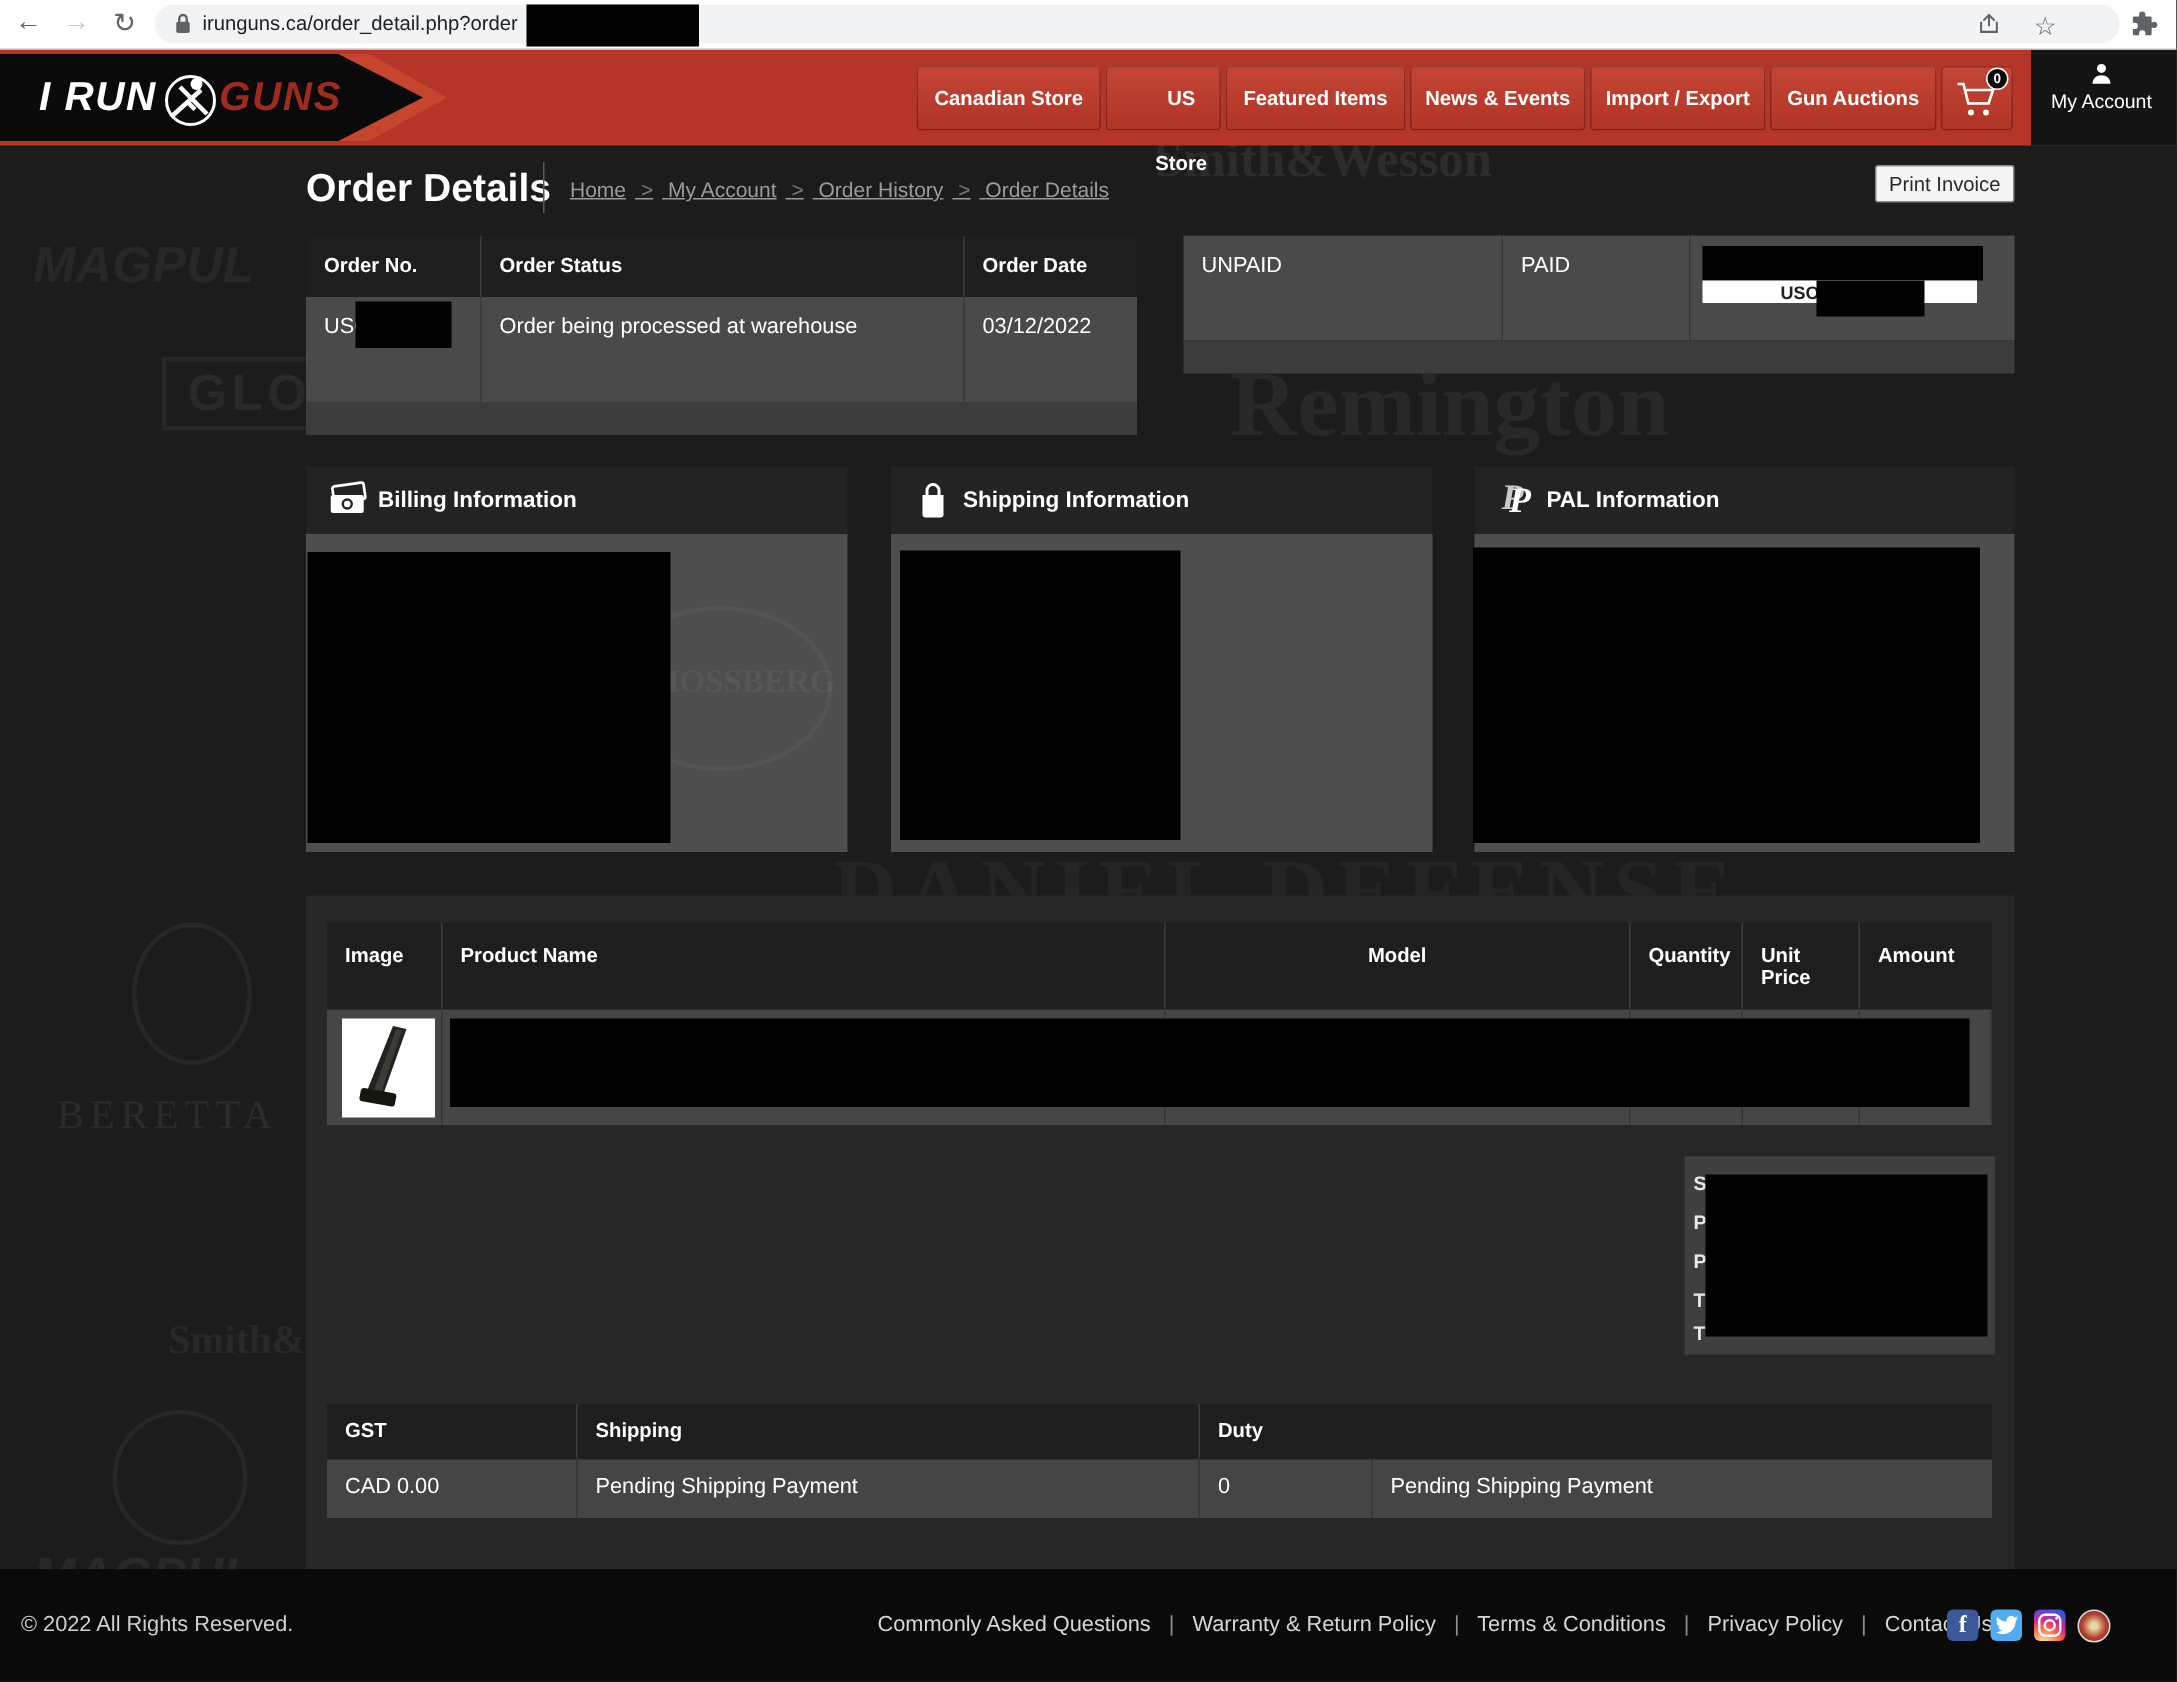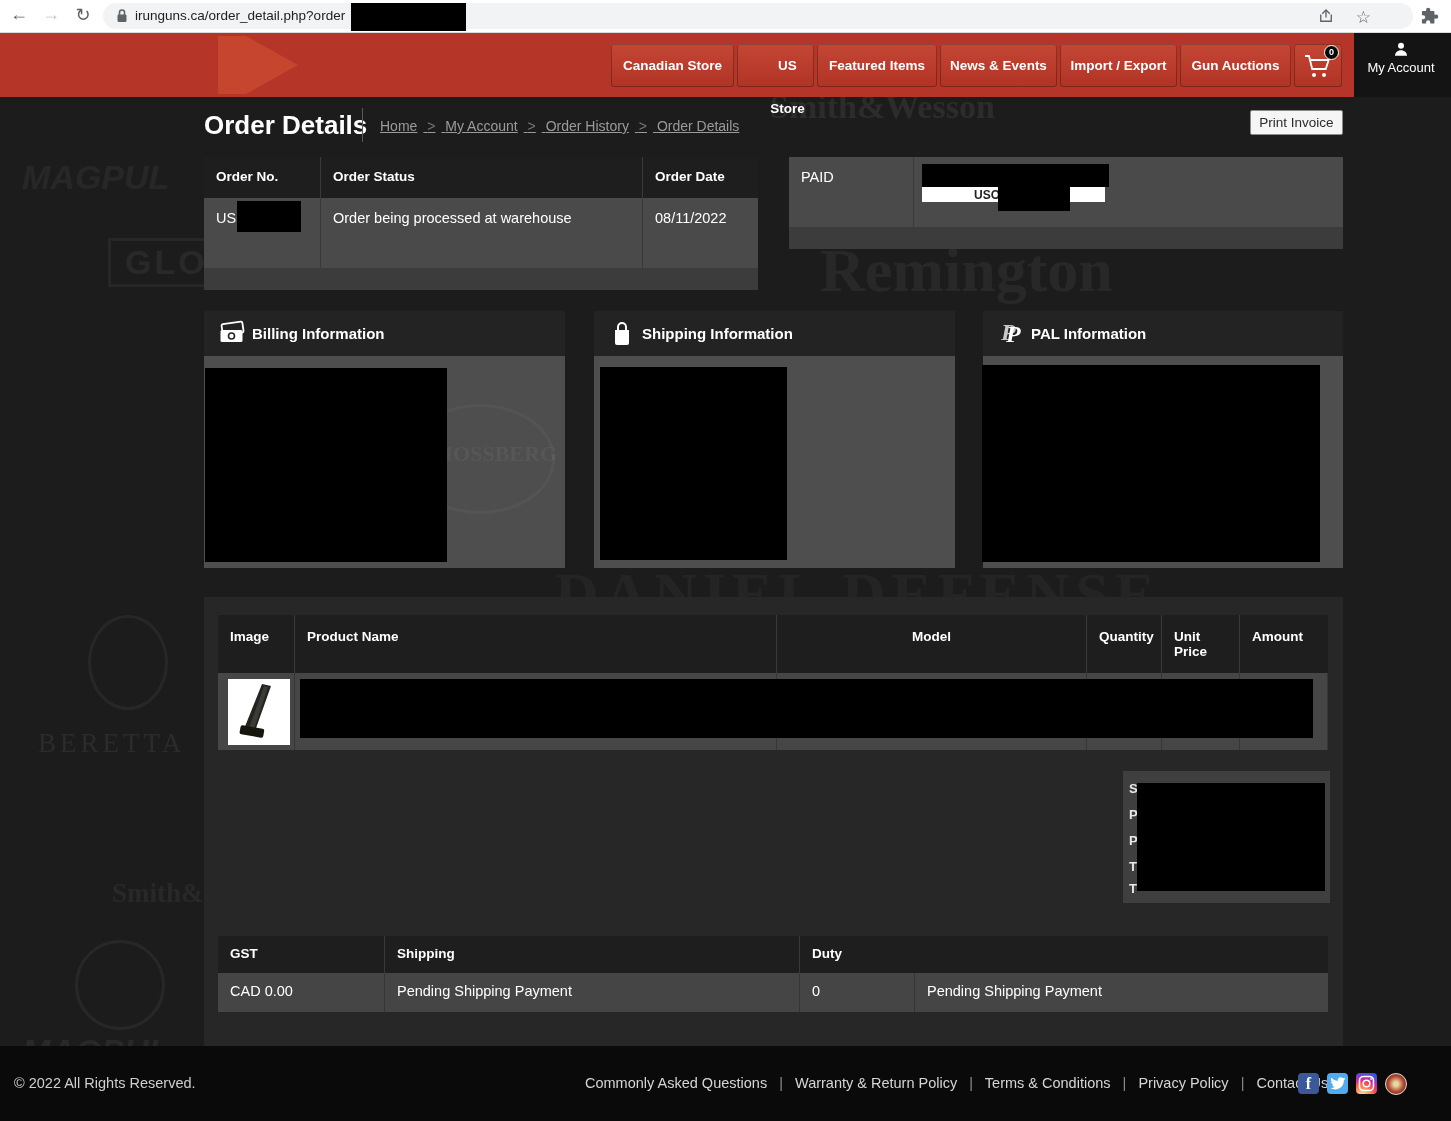--- a/index.html
+++ b/index.html
@@ -147,20 +147,31 @@
   <span id="puzzle-icon">
     <svg width="20" height="20" viewBox="0 0 24 24" fill="#5f6368">
         <path d="M11 2a2.5 2.5 0 0 1 2.5 2.5V6h4a1 1 0 0 1 1 1v3.5h1A2.5 2.5 0 1 1 19.5 15h-1V20a1 1 0 0 1-1 1h-4v-1.5a2.5 2.5 0 1 0-5 0V21h-4a1 1 0 0 1-1-1v-4h1.5a2.5 2.5 0 1 0 0-5H3.5V7a1 1 0 0 1 1-1h4V4.5A2.5 2.5 0 0 1 11 2z"></path>
       </svg>
   </span>
 </div>
 
 <div class="abs" id="navbar">
   <div id="nav-right-black"></div>
   <div id="logo-red-arrow"></div>
+  <div id="logo-banner">
+    <span class="logo-part1">I RUN</span>
+    <span class="logo-runner">
+      <svg width="46" height="46" viewBox="0 0 46 46">
+          <circle cx="23" cy="23" r="16" fill="none" stroke="#fff" stroke-width="2"></circle>
+          <circle cx="27" cy="12" r="4" fill="#fff"></circle>
+          <path d="M10 34 L30 16 M16 14 L34 32 M20 23 l6 6" stroke="#fff" stroke-width="3" fill="none"></path>
+        </svg>
+    </span>
+    <span class="logo-part2">GUNS</span>
+  </div>
 
   <div class="nav-btn" style="left:611px; width:123px;">Canadian Store</div>
   <div class="nav-btn" style="left:737px; width:77px;padding-left:24px;">US Store</div>
   <div class="nav-btn" style="left:817px; width:120px;">Featured Items</div>
   <div class="nav-btn" style="left:940px; width:117px;">News &amp; Events</div>
   <div class="nav-btn" style="left:1060px; width:117px;">Import / Export</div>
   <div class="nav-btn" style="left:1180px; width:111px;">Gun Auctions</div>
 
   <div id="cart-btn">
     <svg width="30" height="28" viewBox="0 0 30 28" style="margin:8px auto 0;">
@@ -198,27 +209,28 @@
     <div class="th" style="width:117px;">Order No.</div>
     <div class="th" style="width:322px;">Order Status</div>
     <div class="th" style="width:115px;">Order Date</div>
   </div>
   <div class="trow" style="height:70px;">
     <div class="td" style="width:117px;">
       <span>USO</span>
       <div class="redact" style="left:33px; top:3px; width:64px; height:31px;"></div>
     </div>
     <div class="td" style="width:322px;">Order being processed at warehouse</div>
-    <div class="td" style="width:115px;">08/11/2022</div>
+    <div class="td" style="width:115px;">03/12/2022</div>
   </div>
   <div class="tfoot-strip"></div>
 </div>
 
 <div class="tbl" style="left:789px; top:157px; width:554px;">
   <div class="trow" style="height:70px;">
+    <div class="td" style="width:213px;">UNPAID</div>
     <div class="td" style="width:125px;">PAID</div>
     <div class="td" style="width:216px; padding:0;">
       <div id="bc-black"></div>
       <div id="bc-strip">
         <span id="bc-label">USO</span>
       </div>
       <div id="bc-overlay"></div>
     </div>
   </div>
   <div class="tfoot-strip"></div>

